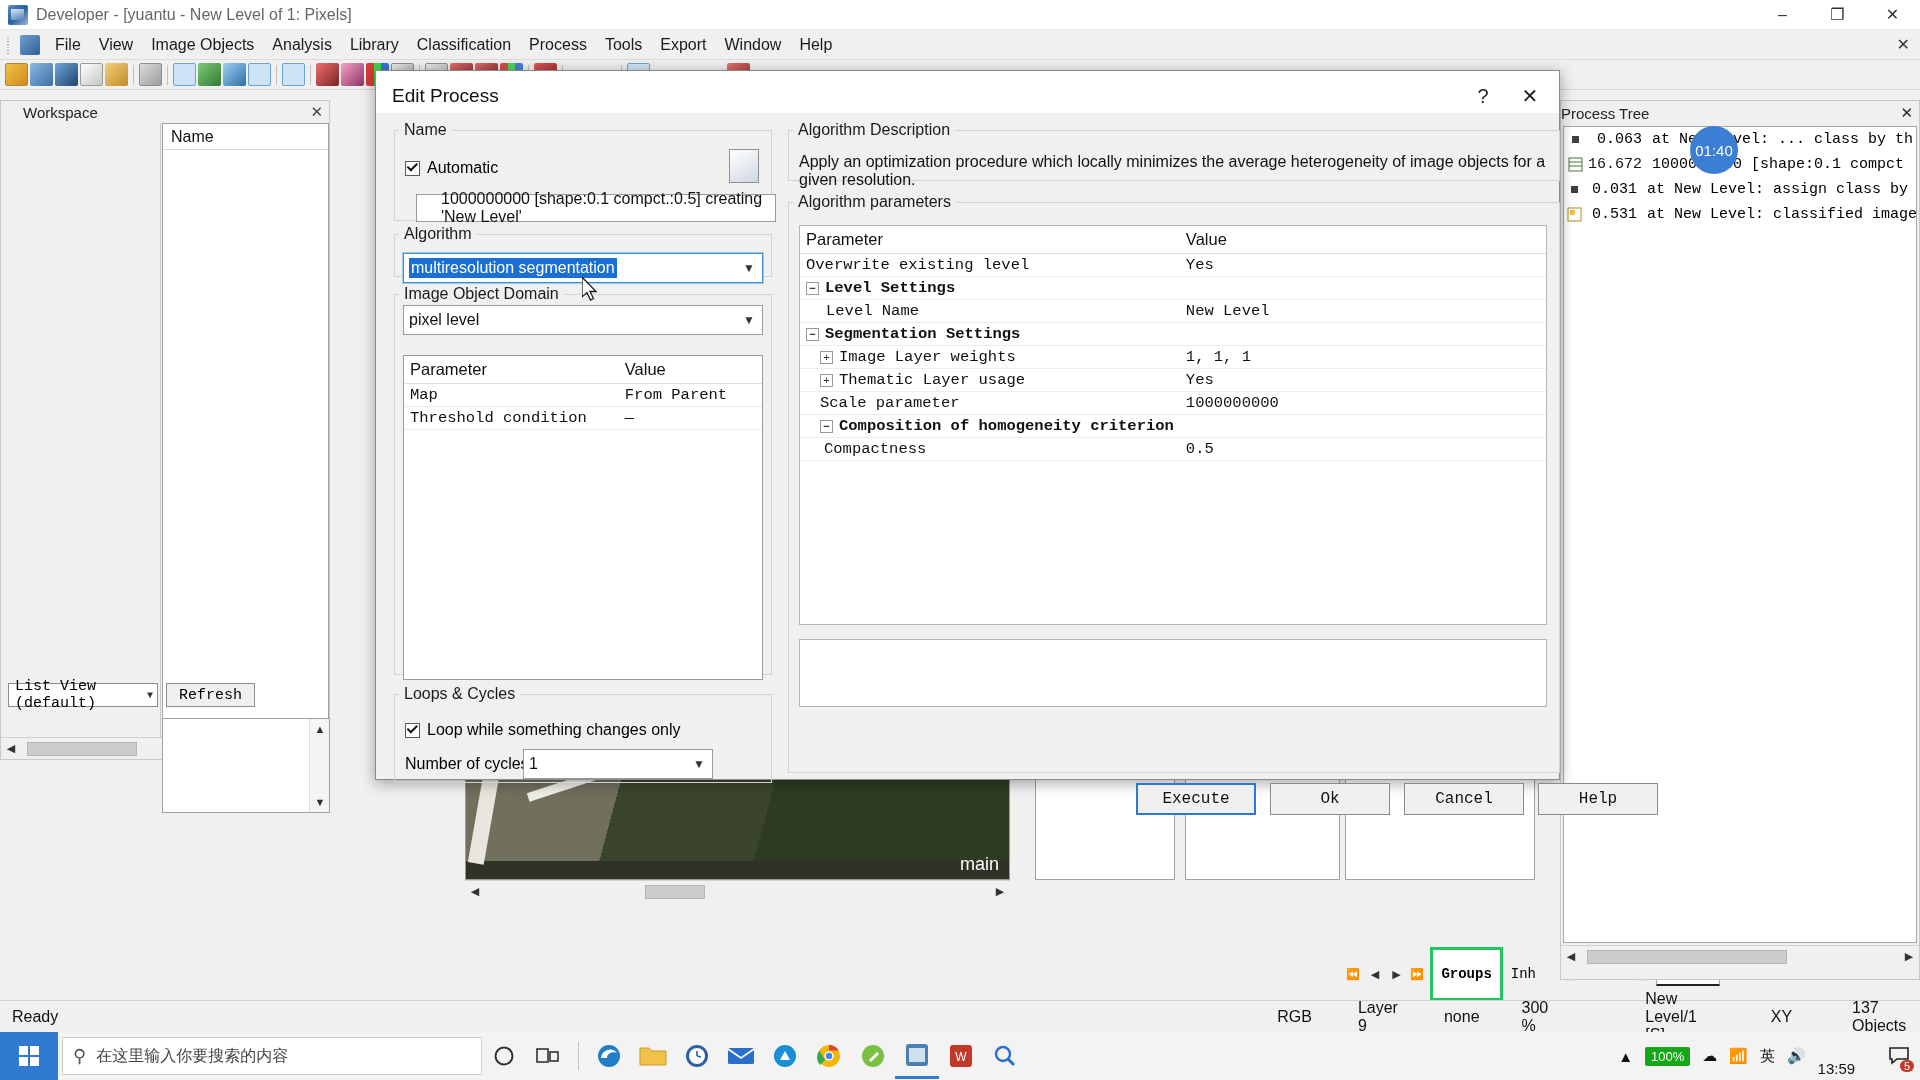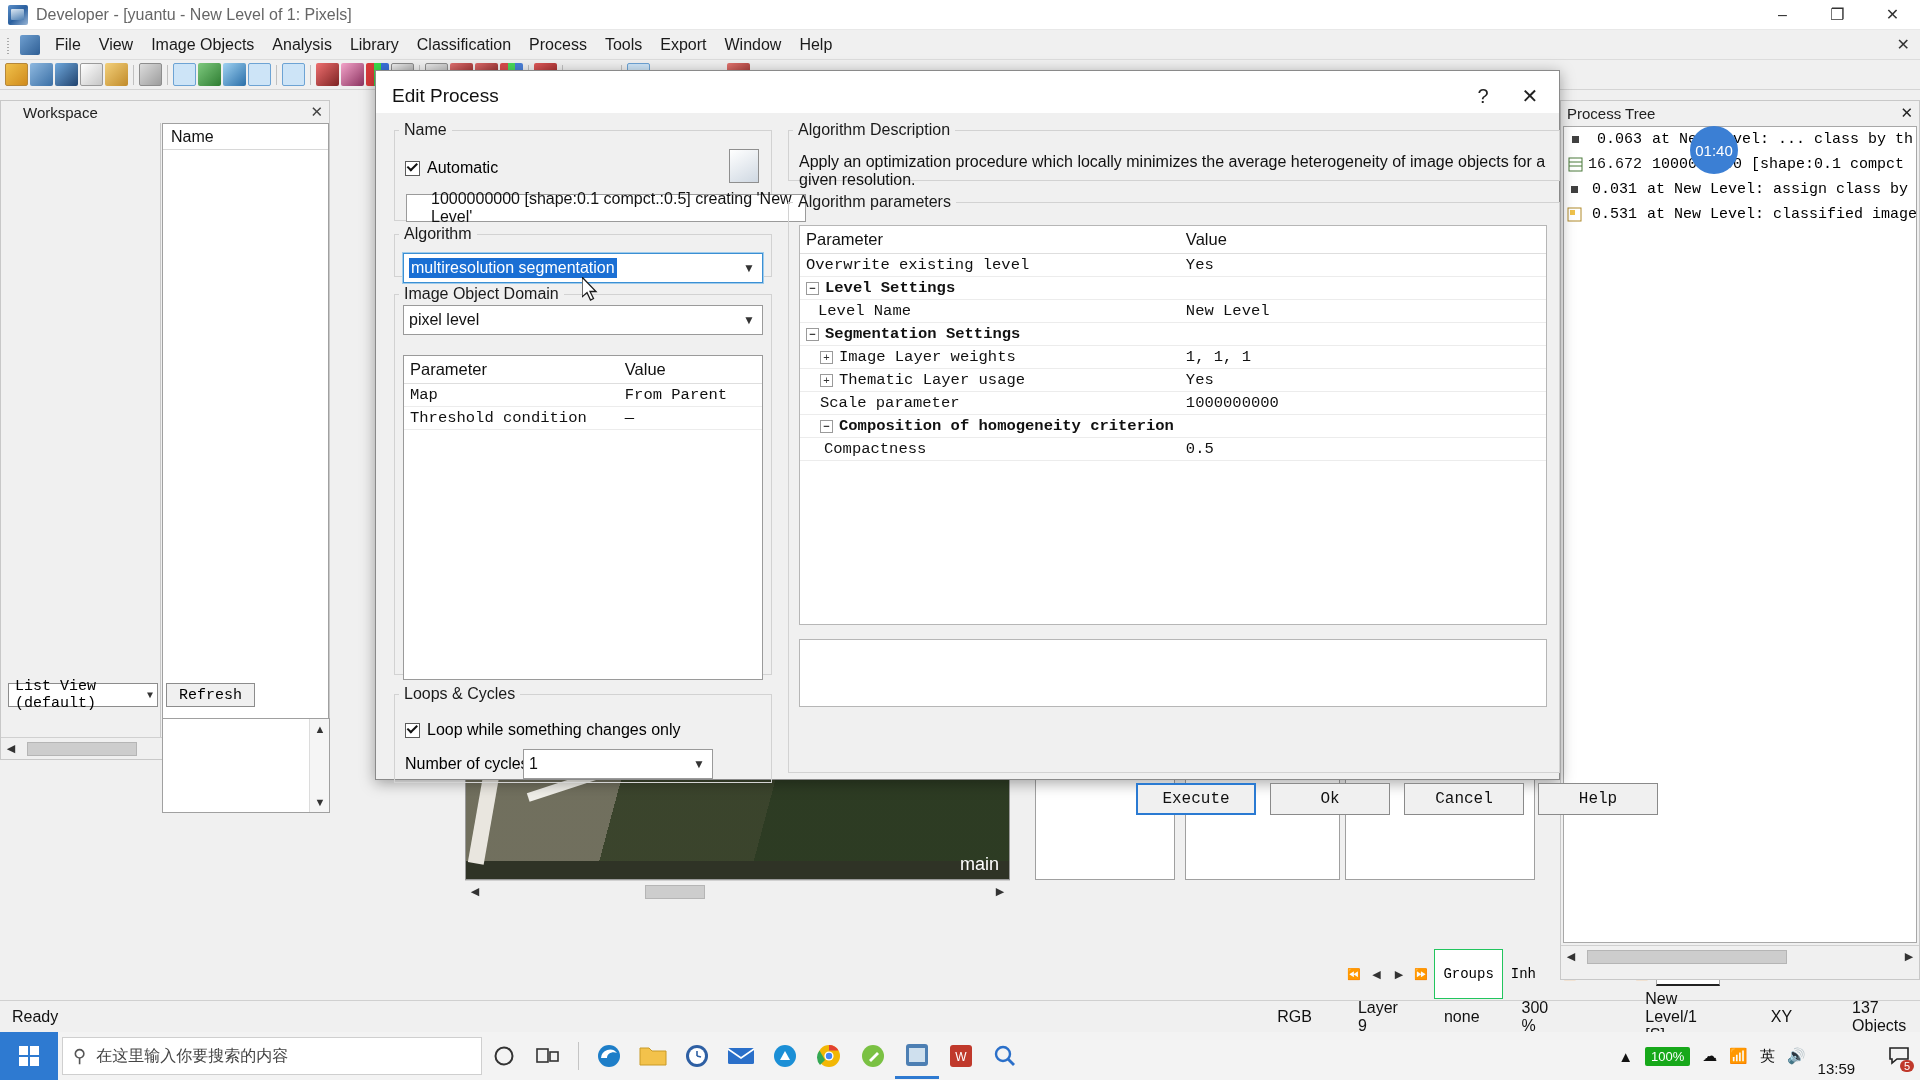--- a/index.html
+++ b/index.html
@@ -98,21 +98,21 @@
 
   
   .imgview { position:absolute; left:465px; top:760px; width:545px; height:120px; }
 
   
   .panel-generic { position:absolute; background:#fff; border:1px solid #a0a0a0; }
 
   
   .pt-panel { position:absolute; left:1560px; top:100px; width:360px; height:880px;
      background:#f0f0f0; border:1px solid #c8c8c8; }
-  .pt-head { height:24px; display:flex; align-items:center; padding-left:6px;
+  .pt-head { height:24px; display:flex; align-items:center; 
      font-size:15px; color:#222; }
   .pt-head .x { margin-left:auto; margin-right:6px; }
   .pt-body { position:absolute; left:2px; top:25px; right:2px; bottom:36px; background:#fff;
      border:1px solid #a8a8a8; overflow:hidden; }
   .pt-row { display:flex; align-items:center; height:25px; font-size:15px; white-space:nowrap;
      font-family:"Liberation Mono", monospace; }
   .pt-row .ticon { width:22px; display:flex; align-items:center; justify-content:center; }
   .pt-row .dur { width:66px; text-align:right; padding-right:10px; }
   .pt-row.sel .dur { color:#111; }
   .pt-row .txt { overflow:hidden; }
@@ -303,21 +303,21 @@
 
   <div class="panel-generic" style="left:1035px;top:760px;width:140px;height:120px;"></div>
   <div class="panel-generic" style="left:1185px;top:760px;width:155px;height:120px;"></div>
   <div class="panel-generic" style="left:1345px;top:760px;width:190px;height:120px;"></div>
 
   <div style="position:absolute;left:1345px;top:960px;width:195px;height:28px;display:flex;align-items:center;gap:4px;font-size:14px;">
     <span class="arrowbox">⏪</span>
     <span class="arrowbox">◀</span>
     <span class="arrowbox">▶</span>
     <span class="arrowbox">⏩</span>
-    <span style="padding:16px 8px;background:#fff;border:1px solid #22c55e;font-family:'Liberation Mono',monospace;">Groups</span>
+    <span style="padding:16px 8px;background:#fff;border:3px solid #22c55e;font-family:'Liberation Mono',monospace;font-weight:bold;">Groups</span>
     <span style="padding:2px 4px;font-family:'Liberation Mono',monospace;">Inh</span>
   </div>
 
   <div style="position:absolute;left:1560px;top:960px;width:200px;height:28px;display:flex;align-items:center;gap:4px;font-size:14px;">
     <span class="arrowbox">⏪</span>
     <span class="arrowbox">◀</span>
     <span class="arrowbox">▶</span>
     <span class="arrowbox">⏩</span>
     <span style="padding:2px 14px;background:#fff;border:1px solid #a9a9a9;border-bottom:2px solid #222;font-family:'Liberation Mono',monospace;">Main</span>
   </div>
@@ -389,21 +389,21 @@
       <fieldset class="grp" style="left:18px; top:8px; width:378px; height:100px;">
         <legend>Name</legend>
         <div style="position:absolute;left:10px;top:20px;display:flex;align-items:center;font-size:16px;">
           <span class="cbox">
               <span class="tick"></span>
             </span>
           <span>Automatic</span>
         </div>
         <div style="position:absolute;right:12px;top:10px;width:30px;height:34px;
                     background:linear-gradient(150deg,#ffffff,#cfd8e2);border:1px solid #8f8f8f;"></div>
-        <div class="txtbox" style="position:absolute;left:11px;top:55px;width:400px;padding-left:24px;">1000000000 [shape:0.1 compct.:0.5] creating 'New Level'</div>
+        <div class="txtbox" style="position:absolute;left:21px;top:55px;width:360px;padding-left:24px;">1000000000 [shape:0.1 compct.:0.5] creating 'New Level'</div>
       </fieldset>
 
       <fieldset class="grp" style="left:18px; top:112px; width:378px; height:52px;">
         <legend>Algorithm</legend>
         <div class="combo focus" style="position:absolute;left:8px;top:10px;width:360px;">
           <span class="sel-text">multiresolution segmentation</span>
           <span class="chev">▼</span>
         </div>
       </fieldset>
 
@@ -474,21 +474,21 @@
               </tr>
 
               <tr class="grouprow">
                 <td>
                   <span class="expander">−</span><span>Level Settings</span>
                 </td>
                 <td class="v"></td>
               </tr>
 
               <tr>
-                <td style="padding-left:18px;">Level Name</td>
+                <td style="padding-left:26px;">Level Name</td>
                 <td class="v">New Level</td>
               </tr>
 
               <tr class="grouprow">
                 <td>
                   <span class="expander">−</span><span>Segmentation Settings</span>
                 </td>
                 <td class="v"></td>
               </tr>
 

